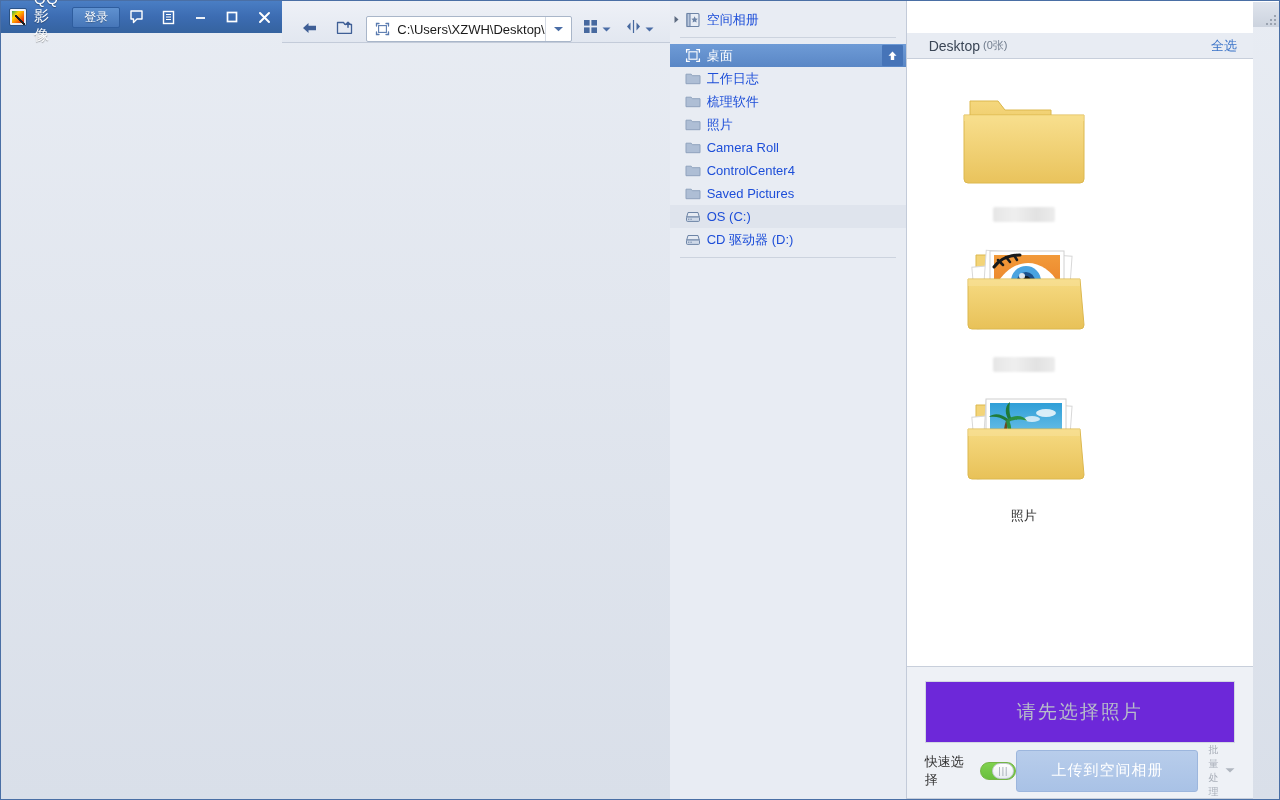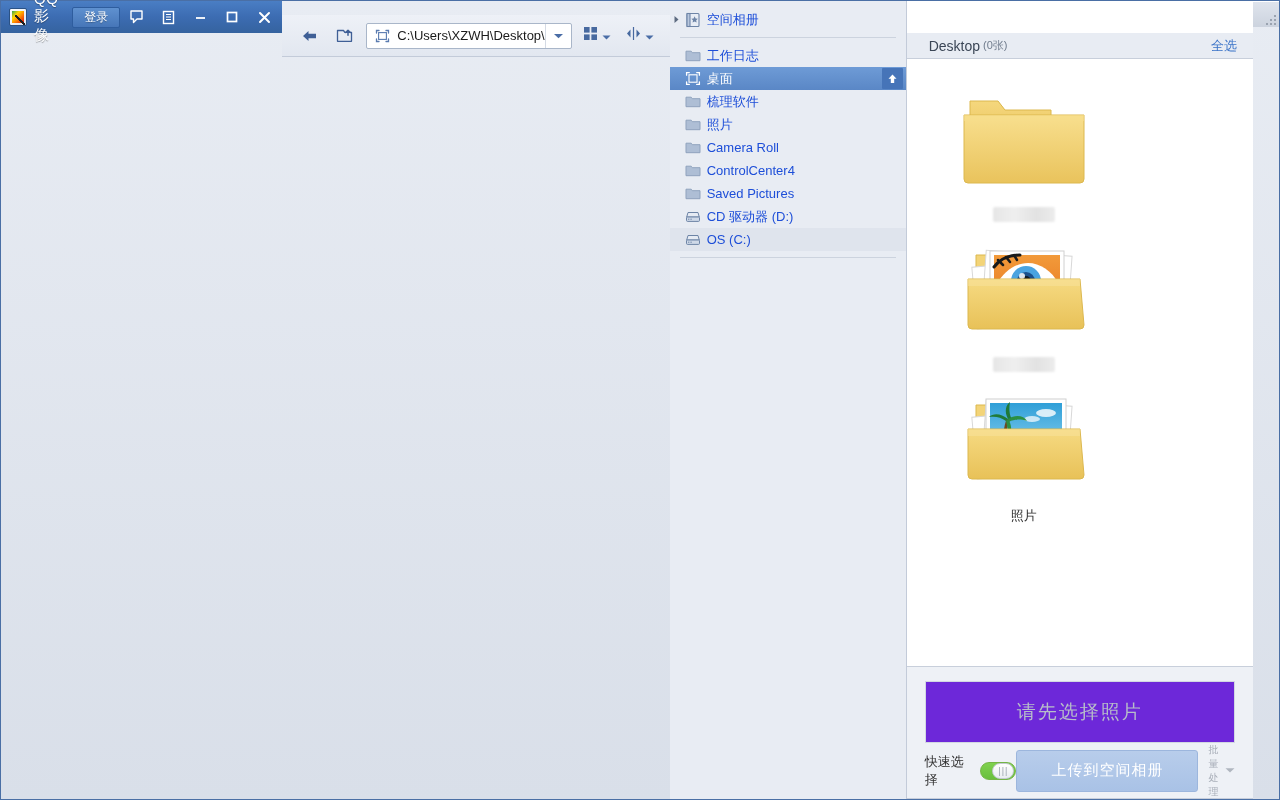--- a/index.html
+++ b/index.html
@@ -64,24 +64,23 @@
     display: flex; align-items: center; justify-content: center;
     cursor: pointer;
   }
   .wc svg { display: block; }
 
   
   .toolbar {
     height: 42px; flex: 0 0 42px;
     background: linear-gradient(180deg,#eef1f7 0%, #e2e7f0 100%);
     border-bottom: 1px solid #c3cbd9;
-    display: flex; align-items: center;
+    display: flex; align-items: flex-end;
     padding: 0 12px;
     gap: 6px;
-    margin-top: 14px;
   }
   .nav-btn {
     width: 30px; height: 28px;
     display: flex; align-items: center; justify-content: center;
     cursor: pointer; border-radius: 3px;
   }
   .addr-wrap {
     flex: 1 1 auto; height: 26px;
     display: flex; align-items: center;
     background: #ffffff;
@@ -388,29 +387,20 @@
             <rect x="2" y="1.5" width="12" height="13" rx="1" fill="#e8edf5" stroke="#6d84a6" stroke-width="1.1"></rect>
             <rect x="2" y="1.5" width="3" height="13" fill="#b9c8de" stroke="#6d84a6" stroke-width="1.1"></rect>
             <path d="M9.6 4.3l1 2.1 2.3.3-1.7 1.6.4 2.3-2-1.1-2 1.1.4-2.3L6.3 6.7l2.3-.3z" fill="#6d84a6"></path>
           </svg>
         </div>
         <div class="side-label">空间相册</div>
       </div>
 
       <div class="side-sep"></div>
 
-      <div class="side-item depth1">
-        <div class="side-ico">
-          <svg width="16" height="13" viewBox="0 0 16 13">
-              <path d="M1 2.2h5.2l1.1 1.5H15v8H1z" fill="#aebed5" stroke="#8fa2bd" stroke-width="1"></path>
-            </svg>
-        </div>
-        <div class="side-label">工作日志</div>
-      </div>
-
       <div class="side-item sel">
         <div class="side-tri"></div>
         <div class="side-ico">
           <svg width="16" height="15" viewBox="0 0 16 15">
             <path d="M1.6 4.2V1.6H4.3M11.7 1.6h2.7v2.6M14.4 10.8v2.6h-2.7M4.3 13.4H1.6v-2.6" fill="none" stroke="#ffffff" stroke-width="1.3" stroke-linecap="round"></path>
             <rect x="4" y="3.8" width="8" height="7.4" fill="none" stroke="#ffffff" stroke-width="1.1"></rect>
           </svg>
         </div>
         <div class="side-label">桌面</div>
         <div class="up-box">
@@ -419,83 +409,92 @@
             </svg>
         </div>
       </div>
 
       <div class="side-item depth1">
         <div class="side-ico">
           <svg width="16" height="13" viewBox="0 0 16 13">
               <path d="M1 2.2h5.2l1.1 1.5H15v8H1z" fill="#aebed5" stroke="#8fa2bd" stroke-width="1"></path>
             </svg>
         </div>
-        <div class="side-label">梳理软件</div>
+        <div class="side-label">工作日志</div>
       </div>
 
       <div class="side-item depth1">
         <div class="side-ico">
           <svg width="16" height="13" viewBox="0 0 16 13">
               <path d="M1 2.2h5.2l1.1 1.5H15v8H1z" fill="#aebed5" stroke="#8fa2bd" stroke-width="1"></path>
             </svg>
         </div>
-        <div class="side-label">照片</div>
-      </div>
-
-
+        <div class="side-label">梳理软件</div>
+      </div>
 
       <div class="side-item depth1">
         <div class="side-ico">
           <svg width="16" height="13" viewBox="0 0 16 13">
               <path d="M1 2.2h5.2l1.1 1.5H15v8H1z" fill="#aebed5" stroke="#8fa2bd" stroke-width="1"></path>
             </svg>
         </div>
-        <div class="side-label">Camera Roll</div>
-      </div>
+        <div class="side-label">照片</div>
+      </div>
+
+
 
       <div class="side-item depth1">
         <div class="side-ico">
           <svg width="16" height="13" viewBox="0 0 16 13">
               <path d="M1 2.2h5.2l1.1 1.5H15v8H1z" fill="#aebed5" stroke="#8fa2bd" stroke-width="1"></path>
             </svg>
         </div>
-        <div class="side-label">ControlCenter4</div>
+        <div class="side-label">Camera Roll</div>
       </div>
 
       <div class="side-item depth1">
         <div class="side-ico">
           <svg width="16" height="13" viewBox="0 0 16 13">
               <path d="M1 2.2h5.2l1.1 1.5H15v8H1z" fill="#aebed5" stroke="#8fa2bd" stroke-width="1"></path>
             </svg>
         </div>
+        <div class="side-label">ControlCenter4</div>
+      </div>
+
+      <div class="side-item depth1">
+        <div class="side-ico">
+          <svg width="16" height="13" viewBox="0 0 16 13">
+              <path d="M1 2.2h5.2l1.1 1.5H15v8H1z" fill="#aebed5" stroke="#8fa2bd" stroke-width="1"></path>
+            </svg>
+        </div>
         <div class="side-label">Saved Pictures</div>
       </div>
 
-      <div class="side-item">
+      <div class="side-item hov">
         <div class="side-tri"></div>
         <div class="side-ico">
           <svg width="16" height="14" viewBox="0 0 16 14">
             <path d="M3 2.5h10l1.3 4.5H1.7z" fill="#e6ebf3" stroke="#6d84a6" stroke-width="1"></path>
             <rect x="1.5" y="7" width="13" height="4.4" rx="1" fill="#cfd9e8" stroke="#6d84a6" stroke-width="1"></rect>
             <path d="M3 9.2h1.4M5.4 9.2h1.4" stroke="#6d84a6" stroke-width="1"></path>
           </svg>
         </div>
-        <div class="side-label">CD 驱动器 (D:)</div>
-      </div>
-
-      <div class="side-item hov">
+        <div class="side-label">OS (C:)</div>
+      </div>
+
+      <div class="side-item">
         <div class="side-tri"></div>
         <div class="side-ico">
           <svg width="16" height="14" viewBox="0 0 16 14">
             <path d="M3 2.5h10l1.3 4.5H1.7z" fill="#e6ebf3" stroke="#6d84a6" stroke-width="1"></path>
             <rect x="1.5" y="7" width="13" height="4.4" rx="1" fill="#cfd9e8" stroke="#6d84a6" stroke-width="1"></rect>
             <path d="M3 9.2h1.4M5.4 9.2h1.4" stroke="#6d84a6" stroke-width="1"></path>
           </svg>
         </div>
-        <div class="side-label">OS (C:)</div>
+        <div class="side-label">CD 驱动器 (D:)</div>
       </div>
 
       <div class="side-sep"></div>
     </div>
 
     <div class="content">
 
       <div class="content-head">
         <span class="ch-title">Desktop</span>
         <span class="ch-count">(0张)</span>

